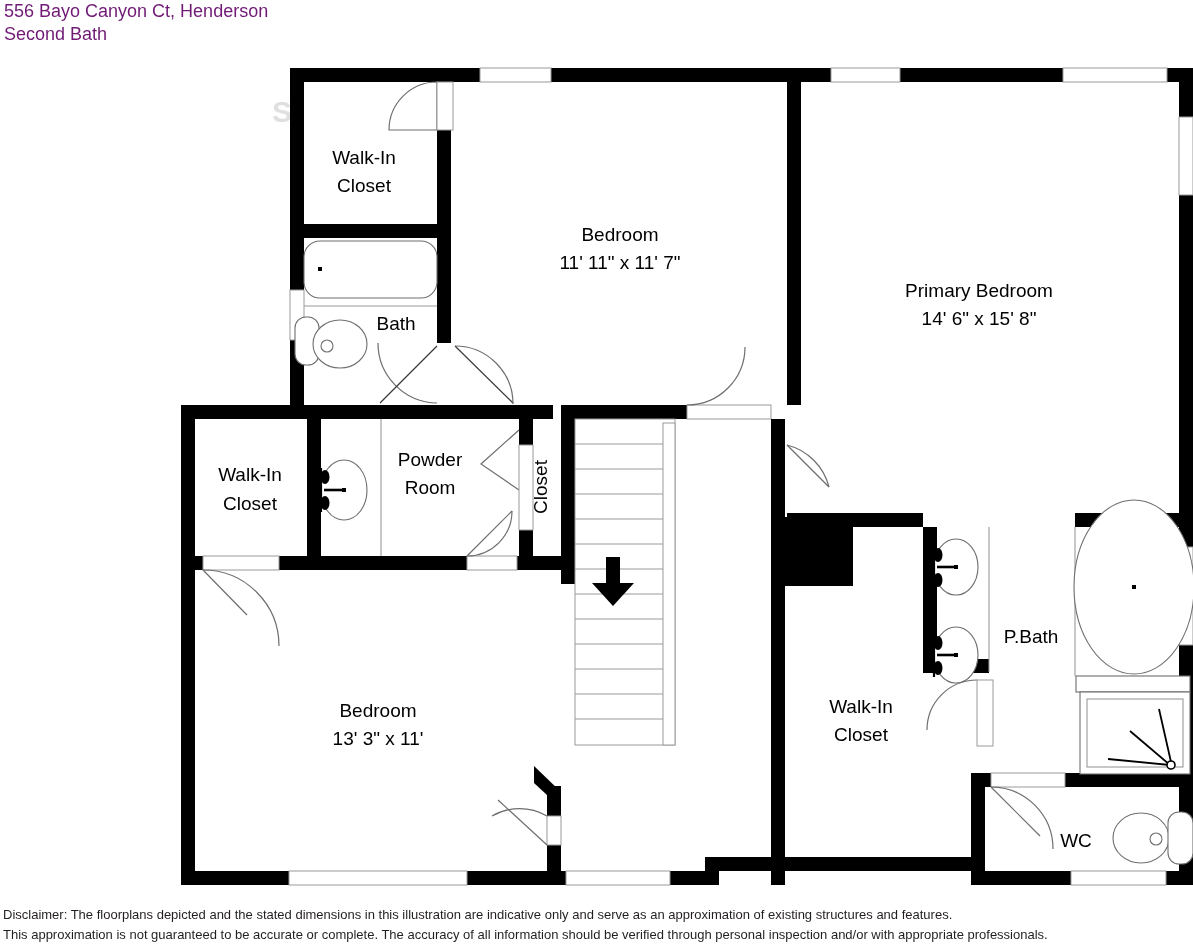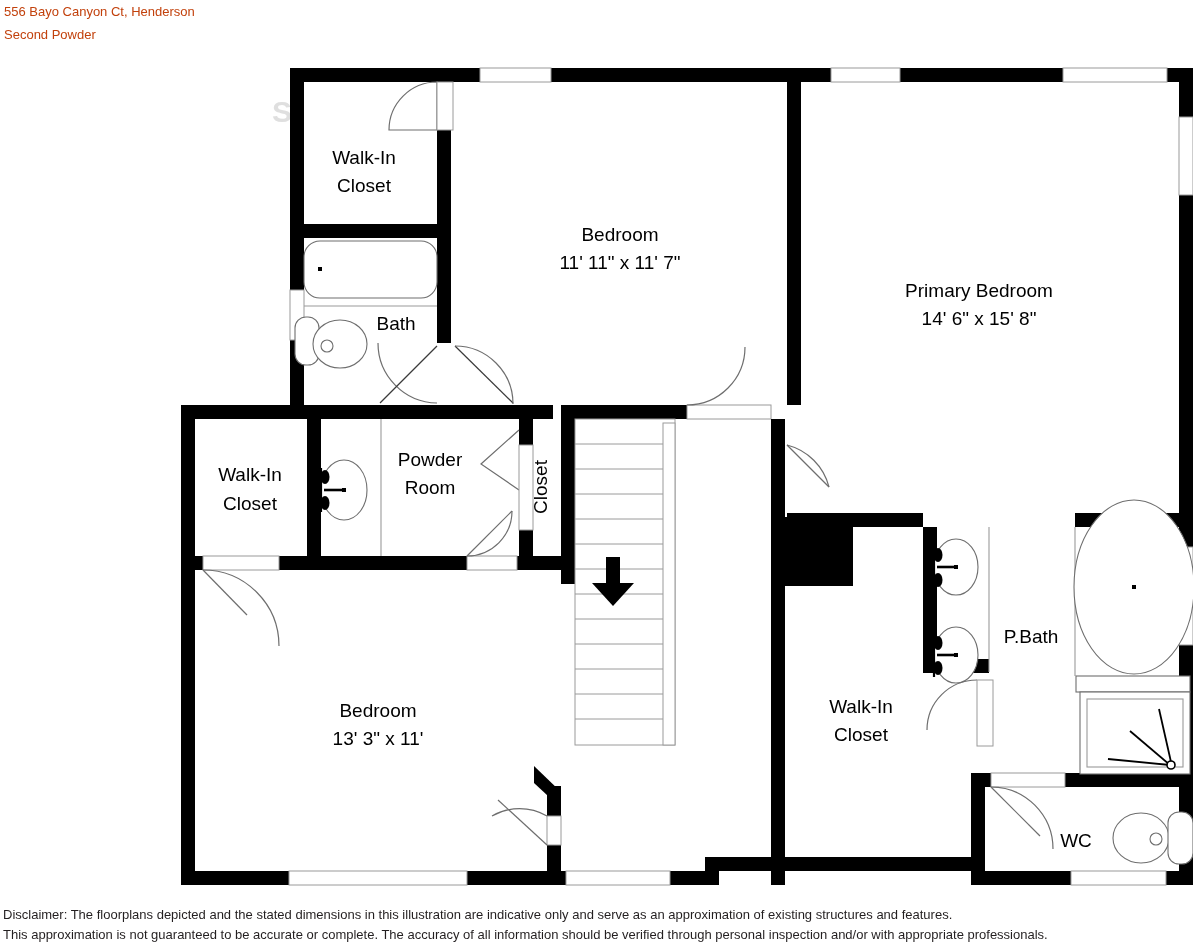--- a/index.html
+++ b/index.html
@@ -15,23 +15,23 @@
     position: relative;
     overflow: hidden;
   }
   #header {
     position: absolute;
     left: 4px;
     top: 0px;
     width: 600px;
   }
   #header .line {
-    font-size: 13px;
+    font-size: 18px;
     line-height: 23px;
-    color: #c2410c;
+    color: #701a75;
     white-space: nowrap;
   }
   #plan {
     position: absolute;
     left: 0;
     top: 0;
     width: 1193px;
     height: 946px;
   }
   #footer {
@@ -60,21 +60,21 @@
     font-size: 30px;
     font-weight: bold;
     fill: #b9b9b9;
   }
 </style>
 </head>
 <body>
 
 <div id="header">
   <div class="line">556 Bayo Canyon Ct, Henderson</div>
-  <div class="line">Second Powder</div>
+  <div class="line">Second Bath</div>
 </div>
 
 <svg id="plan" viewBox="0 0 1193 946">
 
   <g opacity="0.45">
     <text class="wm" x="272" y="122">SB</text>
     <text class="wm" x="776" y="122">BO</text>
     <text class="wm" x="776" y="150">HO</text>
     <circle cx="190" cy="790" r="8" fill="#bdbdbd"></circle>
     <circle cx="190" cy="812" r="8" fill="#bdbdbd"></circle>

